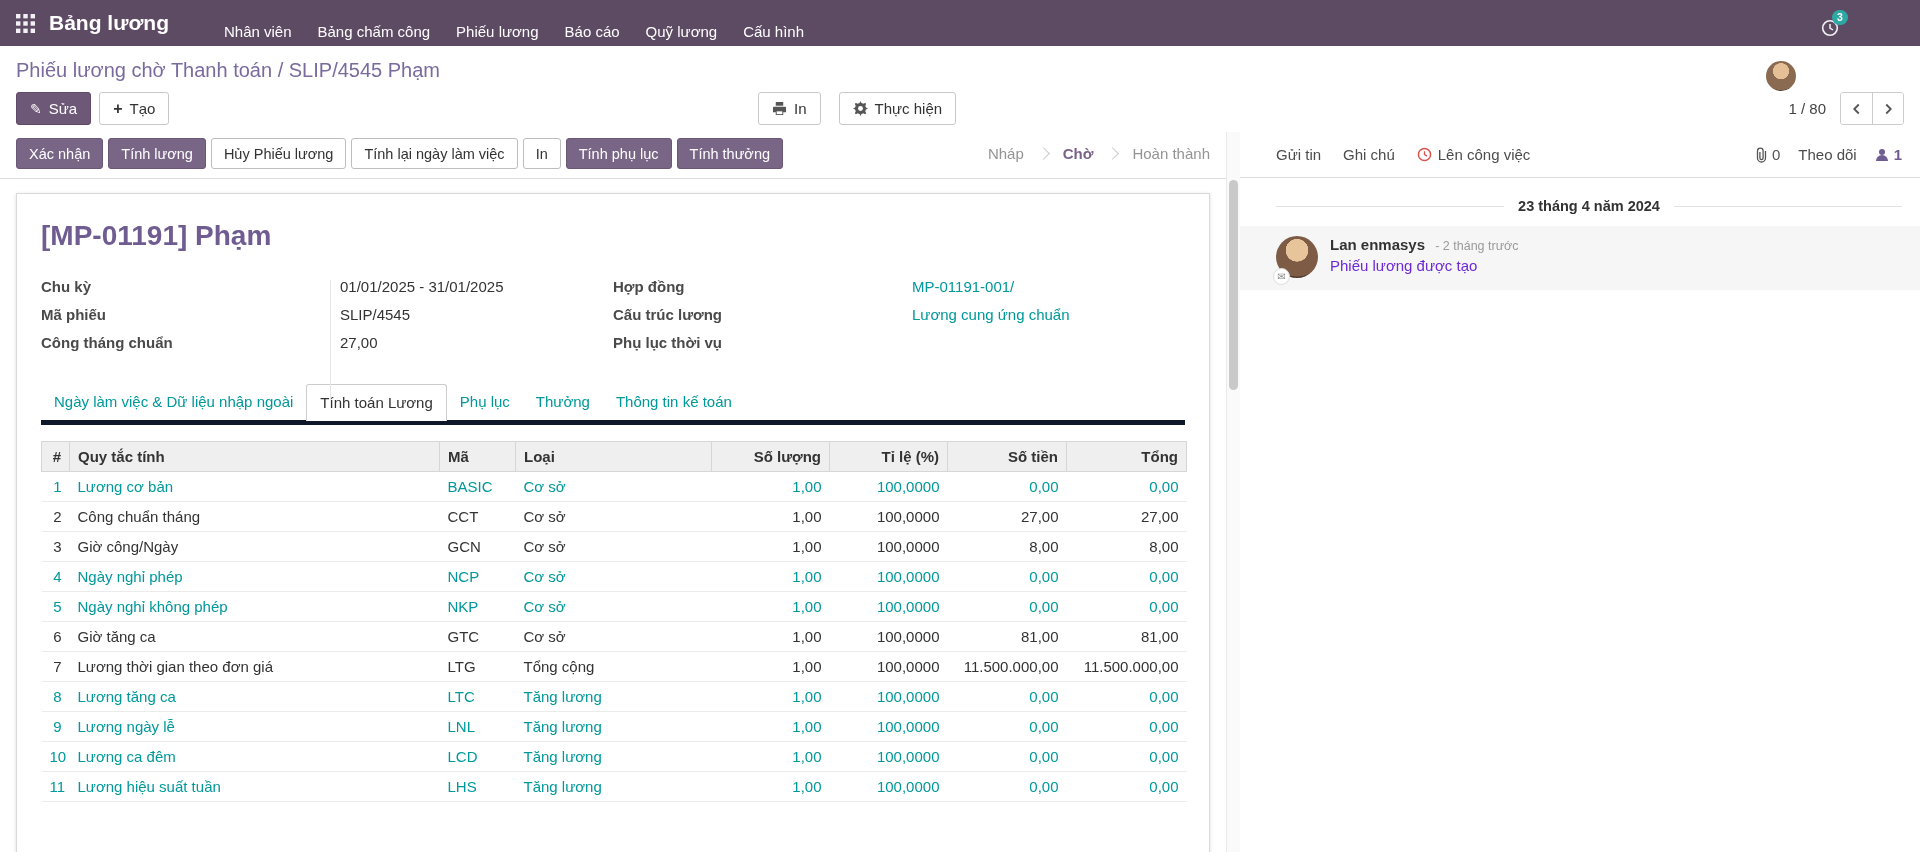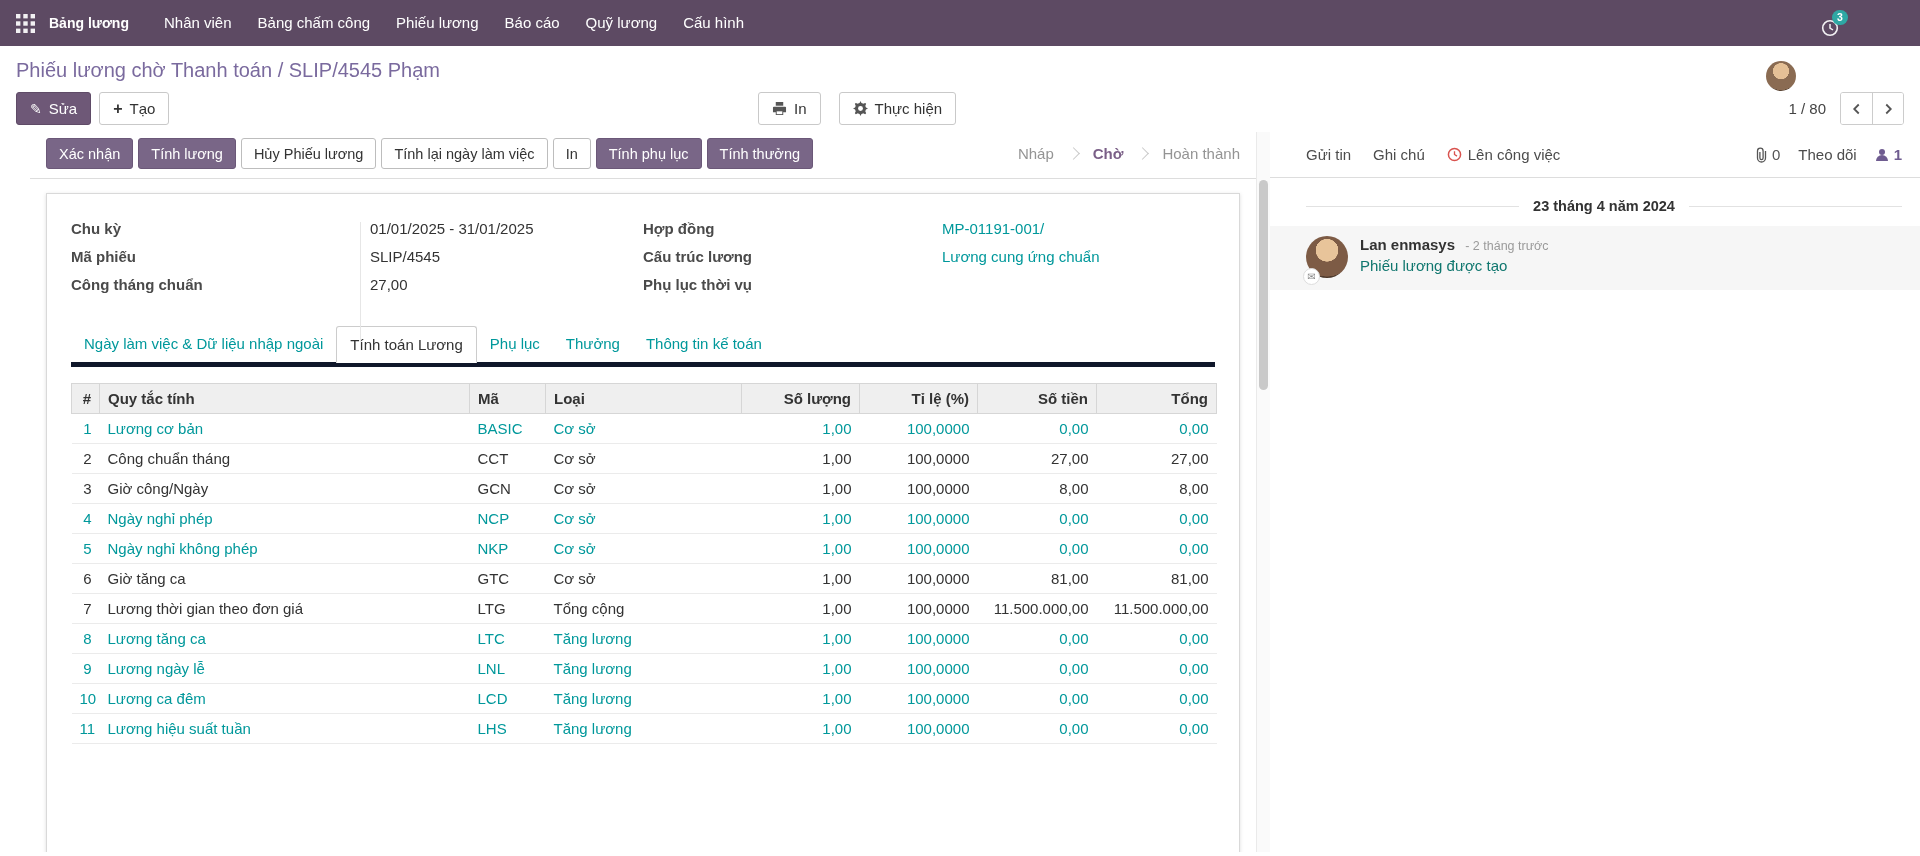--- a/index.html
+++ b/index.html
@@ -2,23 +2,23 @@
 <html><head>
 <meta charset="utf-8">
 <style>
   * { box-sizing: border-box; margin: 0; padding: 0; }
   html,body { width:1920px; height:856px; overflow:hidden; }
   body { font-family:"Liberation Sans", sans-serif; font-size:15px; color:#333; background:#fff; }
 
   
   .topbar { height:46px; background:#5D4A63; display:flex; align-items:center; padding:0 16px; color:#fff; }
   .apps-icon { display:flex; align-items:center; margin-right:14px; cursor:pointer; color:rgba(255,255,255,.92); }
-  .app-title { font-size:14px; font-weight:700; margin-right:22px; white-space:nowrap; }
+  .app-title { font-size:21px; font-weight:700; margin-right:42px; white-space:nowrap; }
   .topbar-menu { display:flex; height:100%; }
-  .menu-item { line-height:46px; padding:0 13px; font-size:15px; cursor:pointer; white-space:nowrap; color:#fff; }
+  .menu-item { line-height:46px; padding:9px 13px; font-size:15px; cursor:pointer; white-space:nowrap; color:#fff; }
   .topbar-right { margin-left:auto; display:flex; align-items:center; gap:24px; color:rgba(255,255,255,.92);flex-direction:column; }
   .icon-wrap { position:relative; display:flex; align-items:center; cursor:pointer; }
   .badge { position:absolute; top:-9px; left:11px; background:#2EA8A4; color:#fff; font-size:10.5px; line-height:1;
            border-radius:9px; padding:2.5px 5px; font-weight:700; }
   .avatar { width:30px; height:30px; border-radius:50%; flex-shrink:0;
             background:radial-gradient(circle at 50% 34%, #e5c096 0 32%, #8a6b52 33% 75%, #5a4433 76%); }
   .user-group { display:flex; align-items:center; gap:8px; cursor:pointer; }
   .username { font-size:15px; color:#ffffff; }
   .white-box { width:148px; height:38px; background:#fff; border-radius:2px; }
 
@@ -38,21 +38,21 @@
   .plus-glyph { font-weight:700; font-size:16px; line-height:1; }
   .center-actions { position:absolute; left:758px; top:5px; display:flex; gap:10px; }
   .pager { margin-left:auto; display:flex; align-items:center; gap:14px; }
   .pager-text { color:#444; }
   .pager-btns { display:flex; border:1px solid #ccc; border-radius:3px; overflow:hidden; }
   .pager-btn { width:31px; height:31px; display:flex; align-items:center; justify-content:center;
                background:#fff; color:#555; cursor:pointer; }
   .pager-btn + .pager-btn { border-left:1px solid #ccc; }
 
   
-  .main { display:flex; height:720px; overflow:hidden;margin-left:30px; }
+  .main { display:flex; height:720px; overflow:hidden; }
   .content { width:1240px; flex-shrink:0; position:relative; padding-right:14px; }
   .scrollbar { position:absolute; top:0; right:0; width:14px; height:100%; background:#fafafa; border-left:1px solid #eaeaea; cursor:pointer; }
   .scroll-thumb { position:absolute; top:48px; left:2px; width:9px; height:210px; background:#c9c9c9; border-radius:5px; cursor:grab; }
 
   
   .statusbar { display:flex; align-items:center; padding:6px 0 9px 16px; border-bottom:1px solid #ddd; }
   .sb-btn { height:31px; padding:0 12px; margin-right:5px; font-size:14.5px; border-radius:3px; cursor:pointer; white-space:nowrap; }
   .sb-primary { background:#796687; border:1px solid #6b5878; color:#fff; }
   .sb-secondary { background:#fff; border:1px solid #bdbdbd; color:#333; }
   .status-steps { margin-left:auto; display:flex; align-items:center; gap:15px; margin-right:16px;text-align:center; }
@@ -99,21 +99,21 @@
   .date-divider { display:flex; align-items:center; gap:14px; margin:20px 18px 12px 36px; color:#333; font-weight:700; font-size:14.5px; }
   .dd-line { flex:1; border-top:1px solid #e2e2e2; }
   .message { display:flex; gap:12px; padding:10px 18px 12px 36px; background:#f6f6f6; }
   .msg-avatar { width:42px; height:42px; border-radius:50%; flex-shrink:0; position:relative;
                 background:radial-gradient(circle at 50% 34%, #e8c49a 0 32%, #7d5b45 33% 75%, #4e3a2d 76%); }
   .msg-origin { position:absolute; left:-3px; bottom:-7px; width:17px; height:17px; border-radius:50%;
                 background:#fff; border:1px solid #ddd; display:flex; align-items:center; justify-content:center;
                 font-size:10px; color:#888; }
   .msg-author { font-weight:700; color:#333; cursor:pointer; }
   .msg-time { color:#9a9a9a; font-size:12.5px; margin-left:6px; }
-  .msg-body { margin-top:4px; color:#0f766e; }
+  .msg-body { margin-top:4px; color:#6d28d9; }
 </style>
 </head>
 <body>
 
 <nav class="topbar">
   <span class="apps-icon">
     <svg width="19" height="19" viewBox="0 0 19 19" fill="currentColor">
       <rect x="0" y="0" width="4.4" height="4.4"></rect>
         <rect x="7.3" y="0" width="4.4" height="4.4"></rect>
         <rect x="14.6" y="0" width="4.4" height="4.4"></rect>
@@ -237,20 +237,21 @@
       <div class="status-steps">
         <span class="step">Nháp</span>
         <span class="step-arrow"></span>
         <span class="step active">Chờ</span>
         <span class="step-arrow"></span>
         <span class="step">Hoàn thành</span>
       </div>
     </div>
 
     <div class="sheet">
+      <div class="sheet-title">[MP-01191] Phạm</div>
 
       <div class="fields">
         <div class="fgroup fgroup-left">
           <div class="frow">
             <span class="flabel">Chu kỳ</span>
             <span class="fvalue">01/01/2025 - 31/01/2025</span>
           </div>
           <div class="frow">
             <span class="flabel">Mã phiếu</span>
             <span class="fvalue">SLIP/4545</span>

